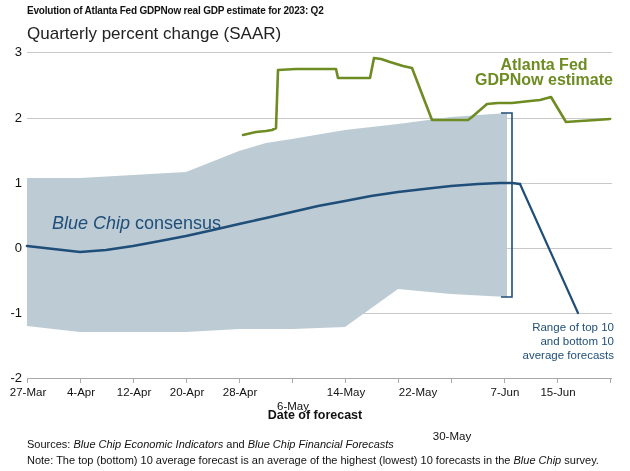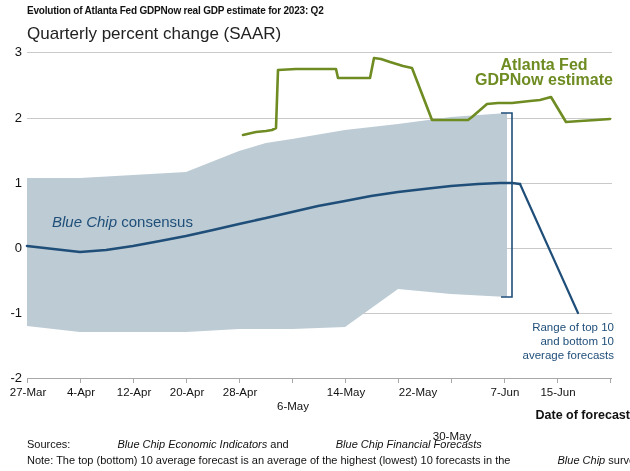--- a/index.html
+++ b/index.html
@@ -24,43 +24,43 @@
 
   .ytick{
     position:absolute;width:22px;text-align:right;
     font-size:13px;color:#111;
   }
   .xtick{
     position:absolute;text-align:center;
     font-size:11.5px;color:#111;white-space:nowrap;
   }
   .xaxis-title{
-    position:absolute;top:408px;left:0;width:630px;text-align:right;
+    position:absolute;top:408px;left:0;width:630px;text-align:center;
     font-size:12.5px;font-weight:bold;color:#111;
   }
 
   .ann{position:absolute;white-space:nowrap;}
   .ann-green{
     color:#6E8C22;font-weight:bold;font-size:16px;
     text-align:center;line-height:15px;
   }
   .ann-blue{
     color:#1F4E79;font-size:11.5px;text-align:right;line-height:14px;
   }
   .ann-bluechip{
-    color:#1F4E79;font-size:15px;
+    color:#1F4E79;font-size:18px;
   }
   .ann-bluechip i{font-style:italic;}
 
   .notes{
     position:absolute;left:27px;top:437px;width:590px;
     font-size:11px;line-height:15.5px;color:#111;
   }
   .notes .lbl{font-weight:normal;margin-top:7px;}
-  .notes i{font-style:italic;margin-left:44px;}
+  .notes i{font-style:italic;}
   .notes div{white-space:nowrap;}
 </style>
 </head>
 <body>
 
 <div id="chart-root">
 
   <div class="title">Evolution of Atlanta Fed GDPNow real GDP estimate for 2023: Q2</div>
   <div class="subtitle">Quarterly percent change (SAAR)</div>
 

